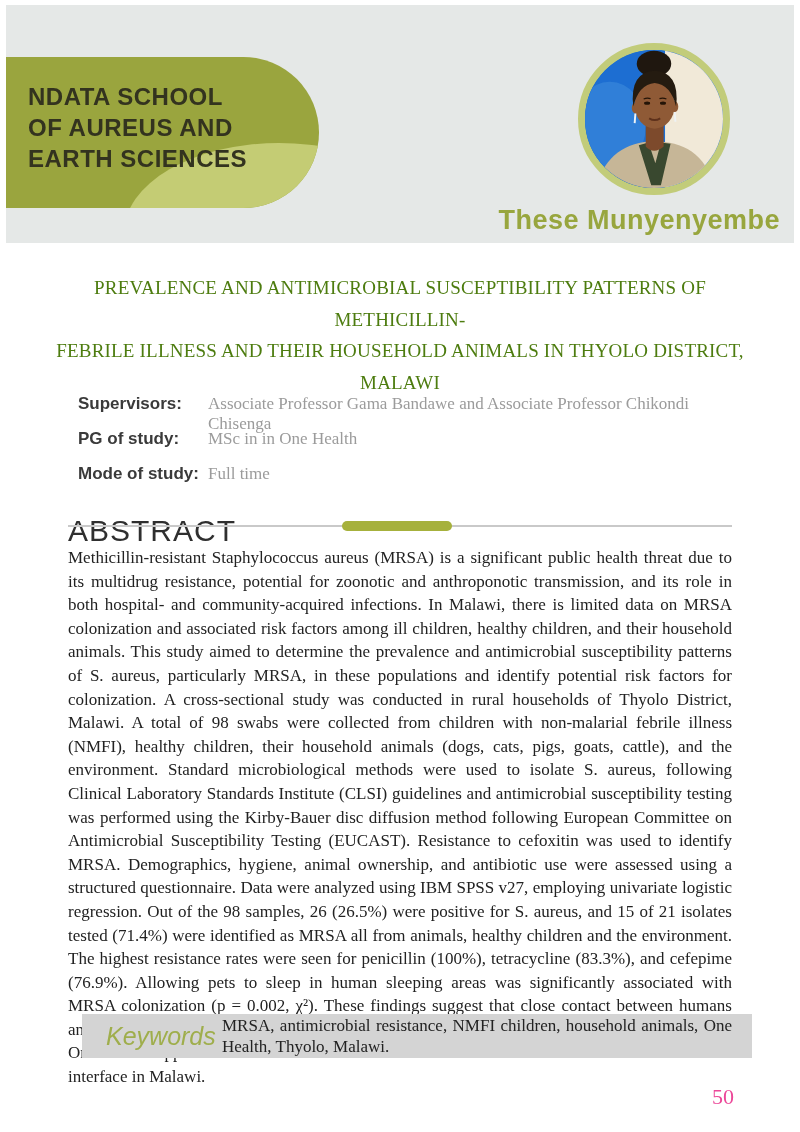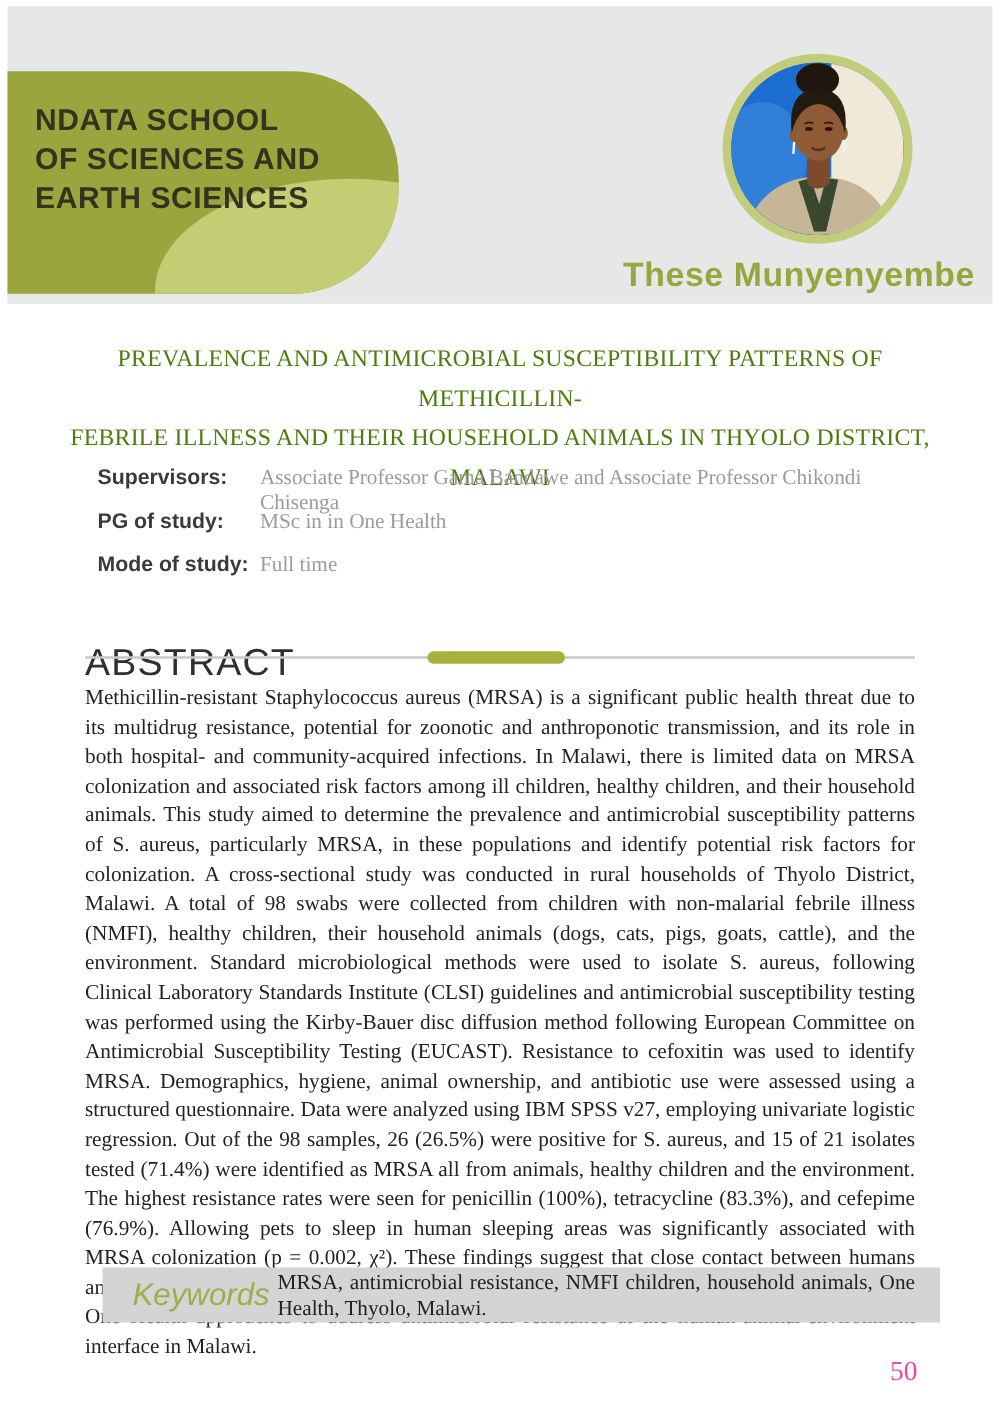--- a/index.html
+++ b/index.html
@@ -16,21 +16,21 @@
   
   .header-band {
     position: absolute;
     left: 6px; top: 5px;
     width: 788px; height: 238px;
     background: #e5e8e7;
   }
   .school-shape {
     position: absolute;
     left: 0px; top: 52px;
-    width: 313px; height: 178px;
+    width: 313px; height: 151px;
     background: #9aa53e;
     border-radius: 0 85px 85px 0;
     overflow: hidden;
   }
   .school-shape .light-ellipse {
     position: absolute;
     left: 118px; top: 86px;
     width: 310px; height: 180px;
     border-radius: 50%;
     background: #c4cc74;
@@ -74,21 +74,21 @@
     width: 720px;
     text-align: center;
     font-family: "Liberation Serif", serif;
     font-size: 19px;
     line-height: 31.5px;
     color: #4d7c0f;
     letter-spacing: 0.2px;
   }
 
   
-  .details { position: absolute; left: 78px; top: 372px; width: 660px; }
+  .details { position: absolute; left: 78px; top: 394px; width: 660px; }
   .detail-row { display: flex; margin-bottom: 15px; height: 20px; }
   .detail-label {
     width: 130px;
     flex: 0 0 130px;
     font-size: 17px;
     font-weight: 600;
     color: #3a3a3a;
   }
   .detail-value {
     font-family: "Liberation Serif", serif;
@@ -167,21 +167,21 @@
 </head>
 <body>
 
 <div class="page">
 
   <div class="header-band">
     <div class="school-shape">
       <div class="light-ellipse"></div>
       <div class="school-name">
         <div>NDATA SCHOOL</div>
-        <div>OF SCIENCES AND</div>
+        <div>OF AUREUS AND</div>
         <div>EARTH SCIENCES</div>
       </div>
     </div>
 
     <div class="portrait-wrap">
       <svg viewBox="0 0 100 100">
         <rect x="0" y="0" width="58" height="100" fill="#1d6ed2"></rect>
         <ellipse cx="18" cy="55" rx="26" ry="32" fill="#3f8edd" opacity="0.55"></ellipse>
         <rect x="58" y="0" width="42" height="100" fill="#f1e9d8"></rect>
 

